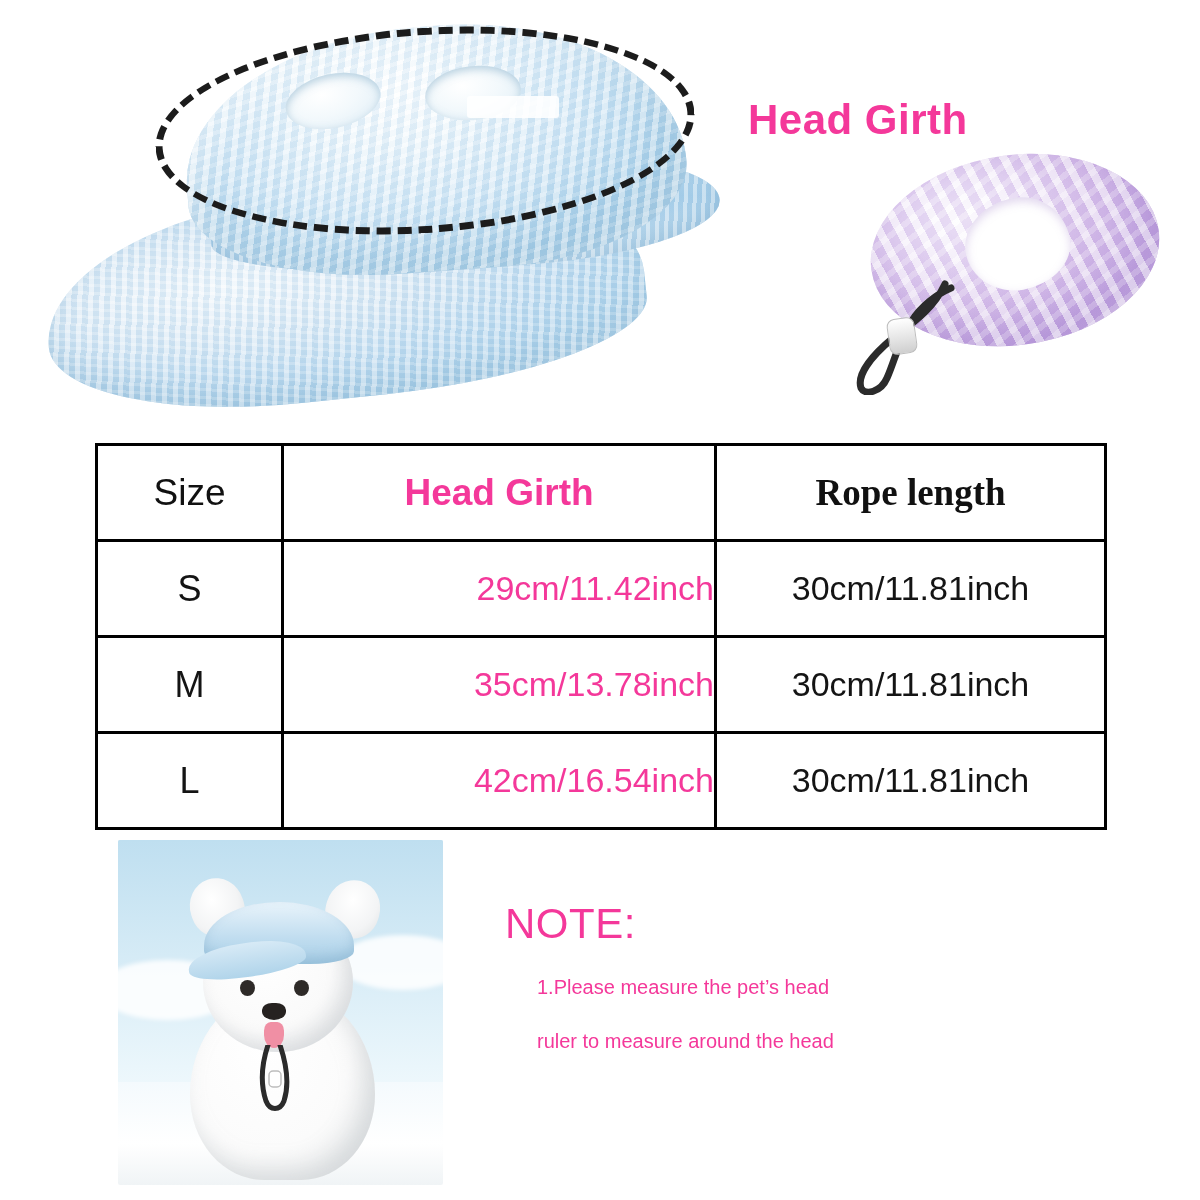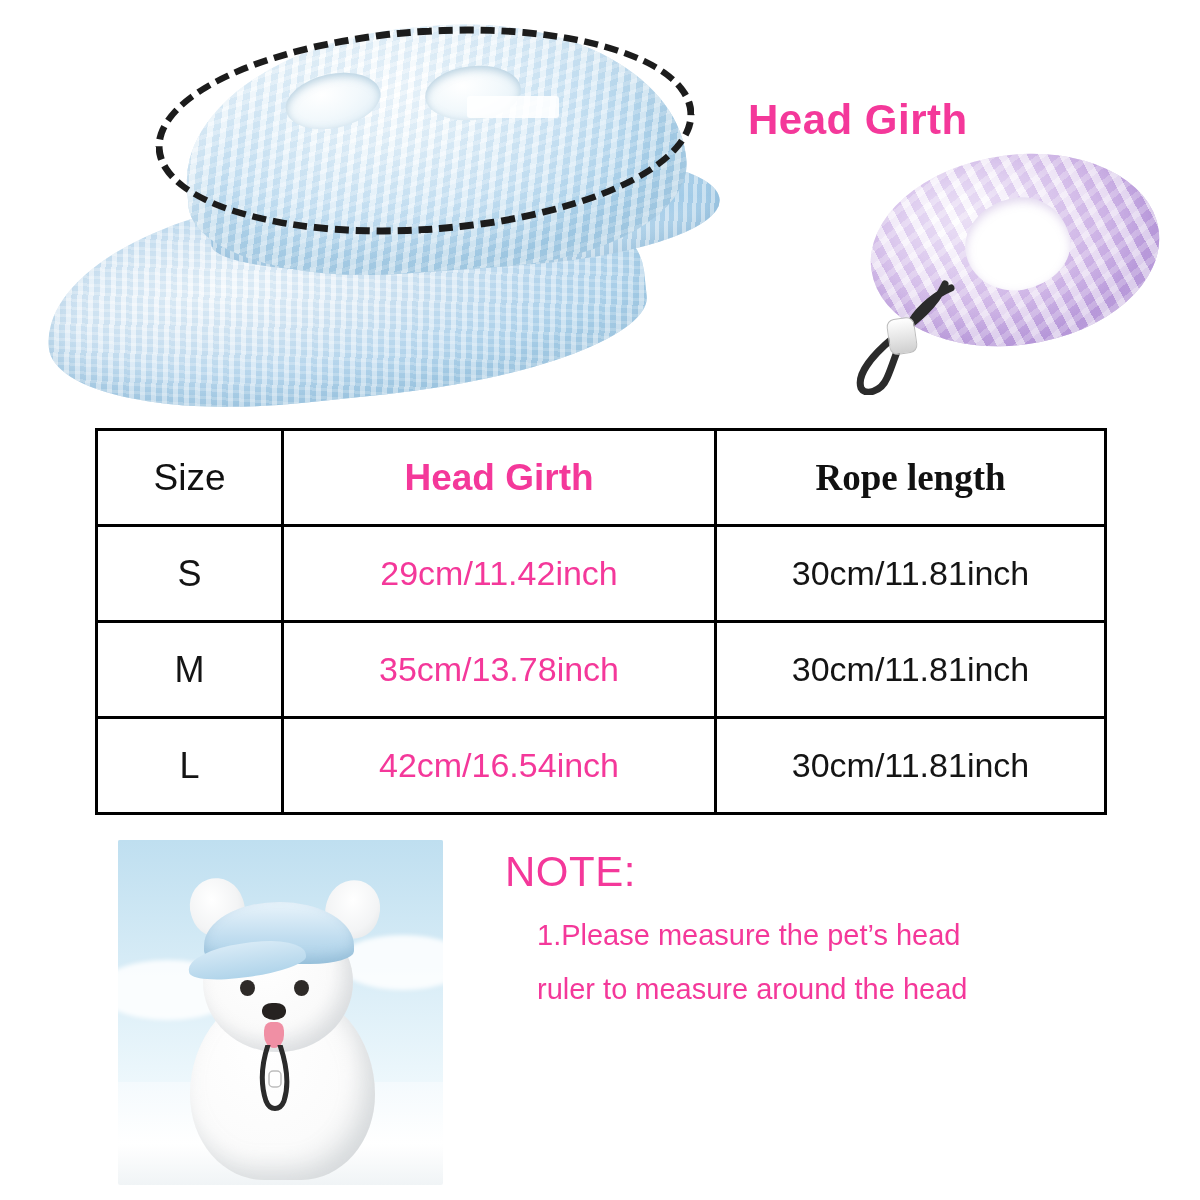--- a/index.html
+++ b/index.html
@@ -161,21 +161,21 @@
     left: 748px; top: 96px;
     font-size: 42px;
     font-weight: 700;
     color: #f4389a;
     letter-spacing: .5px;
   }
 
   
   .size-table {
     position: absolute;
-    left: 95px; top: 428px;
+    left: 95px; top: 443px;
     width: 1000px;
     border-collapse: collapse;
     table-layout: fixed;
   }
   .size-table td, .size-table th {
     border: 3px solid #000000;
     text-align: center;
     font-weight: 400;
     padding: 0;
     height: 93px;
@@ -198,20 +198,21 @@
     font-weight: 700;
     font-size: 37px;
     font-family: Liberation Serif, serif;
   }
   .size-table tbody td {
     font-size: 34px;
     color: #141414;
   }
   .size-table tbody td.girth-cell {
     color: #f4389a;
+    text-align: right;
   }
   .size-table tbody td.size-cell {
     font-size: 36px;
   }
 
   
   .dog-photo {
     position: absolute;
     left: 118px; top: 840px;
     width: 325px; height: 345px;
@@ -298,32 +299,32 @@
     background: #f08fa4;
   }
   .dog-photo .strap {
     position: absolute;
     left: 140px; top: 205px;
     width: 34px; height: 70px;
   }
 
   .note-block {
     position: absolute;
-    left: 505px; top: 848px;
+    left: 505px; top: 900px;
     width: 665px;
     color: #f4389a;
   }
   .note-title {
     font-size: 42px;
     font-weight: 400;
     letter-spacing: .5px;
     margin-bottom: 12px;
   }
   .note-line {
-    font-size: 29px;
+    font-size: 20px;
     line-height: 54px;
     white-space: nowrap;
   }
   .note-line.indent { padding-left: 32px; }
 </style>
 </head>
 <body>
 
 <div class="top-section">
 

